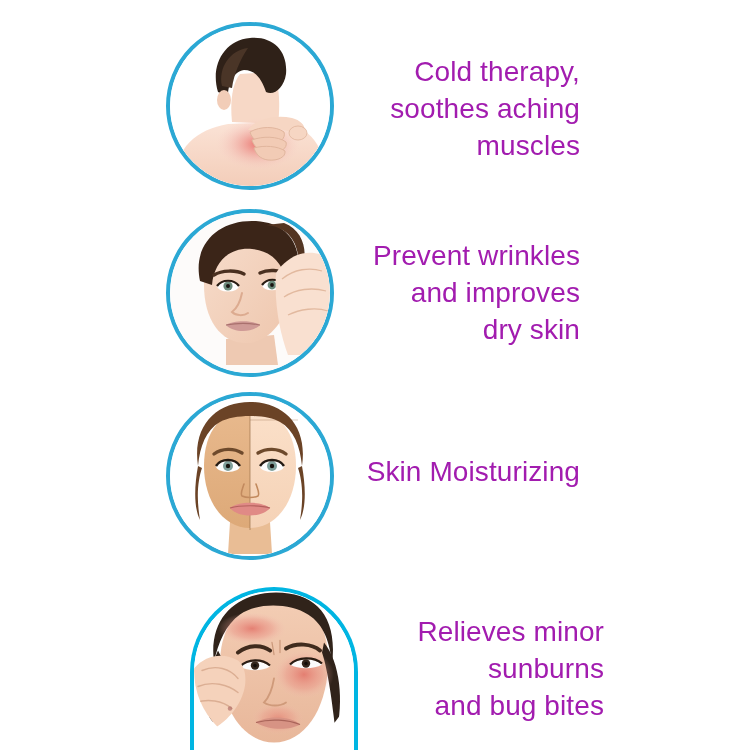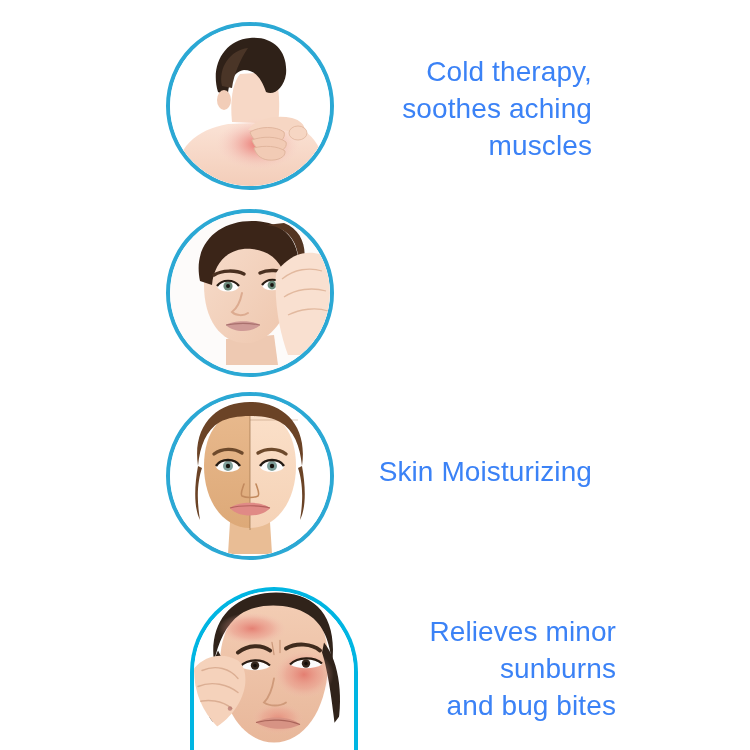--- a/index.html
+++ b/index.html
@@ -50,24 +50,24 @@
     position: absolute;
     inset: 0;
     overflow: hidden;
     border-radius: 50%;
   }
   .photo-svg { display: block; width: 100%; height: 100%; }
 
   
   .caption {
     position: absolute;
-    right: 158px;
+    right: 170px;
     width: 280px;
     text-align: right;
-    color: #3b82f6;
+    color: #a21caf;
     font-size: 28px;
     line-height: 1.32;
     font-weight: 400;
     letter-spacing: 0.1px;
     white-space: pre-line;
   }
   .caption.c0 { top: 32px; }
   .caption.c1 { top: 29px; }
   .caption.c2 { top: 62px; }
   .caption.c3 { top: 27px; }
@@ -162,20 +162,23 @@
 
           <path d="M106 60 C118 42 136 36 152 42 L160 56 L160 142 L118 142 C110 120 104 92 106 60 Z" fill="#f9e0d0"></path>
           <g stroke="#e2b99f" stroke-width="1.3" fill="none">
             <path d="M112 66 C124 56 140 54 152 58"></path>
             <path d="M114 84 C126 76 142 74 156 78"></path>
             <path d="M118 102 C130 96 146 94 158 98"></path>
           </g>
         </svg>
       </div>
     </div>
+    <div class="caption c1">Prevent wrinkles
+and improves
+dry skin</div>
   </div>
 
   <div class="benefit-row r2">
     <div class="photo-circle">
       <div class="photo-inner">
         <svg class="photo-svg" viewBox="0 0 160 160" preserveAspectRatio="xMidYMid slice">
           <defs>
             <linearGradient id="skinDull" x1="0" y1="0" x2="0" y2="1">
               <stop offset="0%" stop-color="#e8b98d"></stop>
               <stop offset="100%" stop-color="#dda978"></stop>

